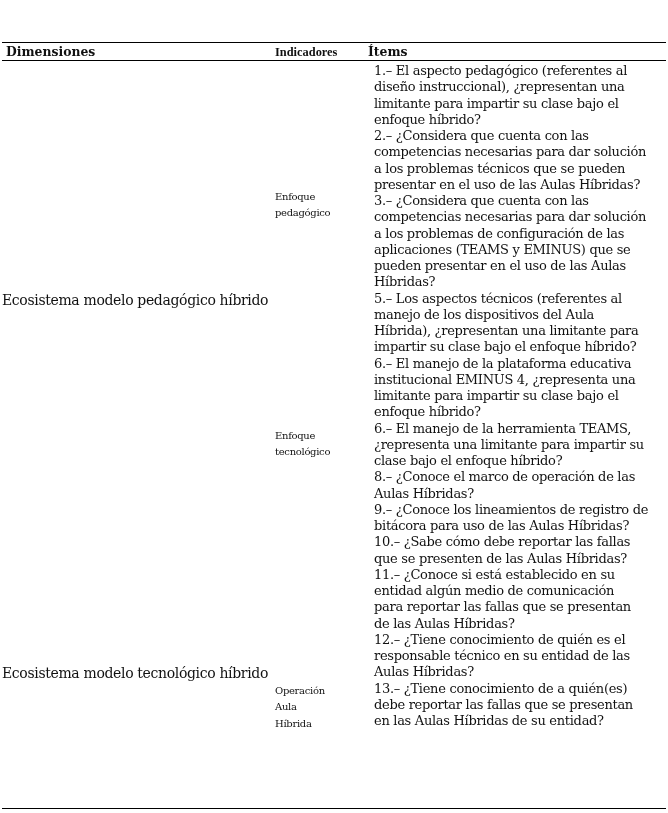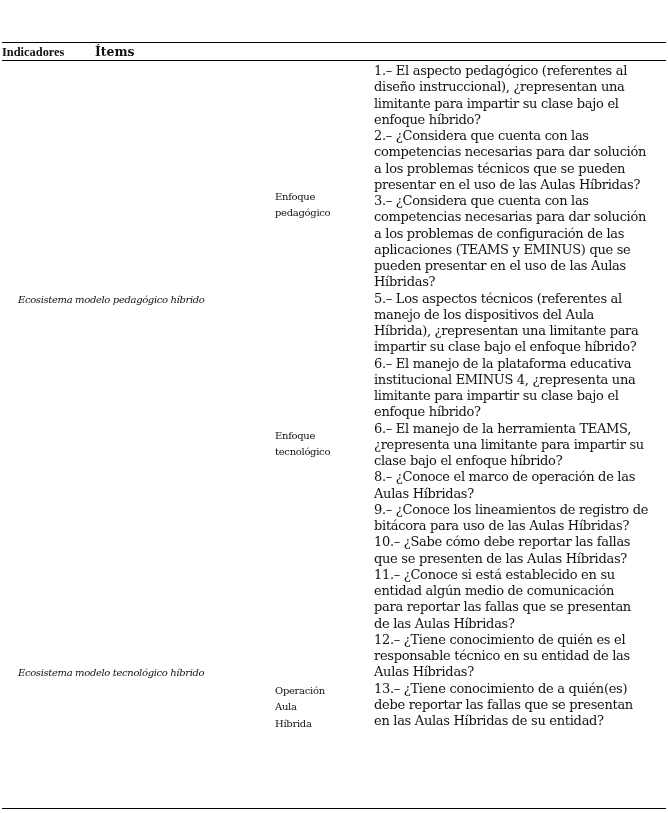--- a/index.html
+++ b/index.html
@@ -14,38 +14,39 @@
   .hdr {
     display: flex; height: 17px; border-bottom: 1.5px solid #000;
     font-weight: bold; font-size: 12.4px; line-height: 18px;
     font-family: "DejaVu Serif", serif;
   }
   .c1 { width: 273px; padding-left: 4px; box-sizing: border-box; }
   .c2 { width: 93px; box-sizing: border-box; font-family: Liberation Serif, serif; }
   .c3 { flex: 1; box-sizing: border-box; }
   .body { position: relative; height: 747px; }
   .dim {
-    position: absolute; left: 16px; font-size: 10px; line-height: 16.3px;
-    white-space: nowrap; letter-spacing: -0.35px; font-style: italic;
+    position: absolute; left: 0; font-size: 14px; line-height: 16.3px;
+    white-space: nowrap; letter-spacing: -0.35px;
   }
   .ind {
     position: absolute; left: 273px; font-size: 10px; line-height: 16.3px;
     white-space: pre-line; letter-spacing: -0.3px;
   }
   .items {
     position: absolute; left: 366px; top: 2px; width: 300px;
     font-size: 13px; line-height: 16.25px; letter-spacing: -0.3px; margin-left: 6px;
   }
   .item { white-space: pre-line; }
 </style>
 </head>
 <body>
 
 <div class="table">
   <div class="hdr">
+    <div class="c1">Dimensiones</div>
     <div class="c2">Indicadores</div>
     <div class="c3">Ítems</div>
   </div>
 
   <div class="body">
     <div class="dim" style="top:231px">Ecosistema modelo pedagógico híbrido</div>
     <div class="dim" style="top:604px">Ecosistema modelo tecnológico híbrido</div>
 
     <div class="ind" style="top:128px">Enfoque
 pedagógico</div>

